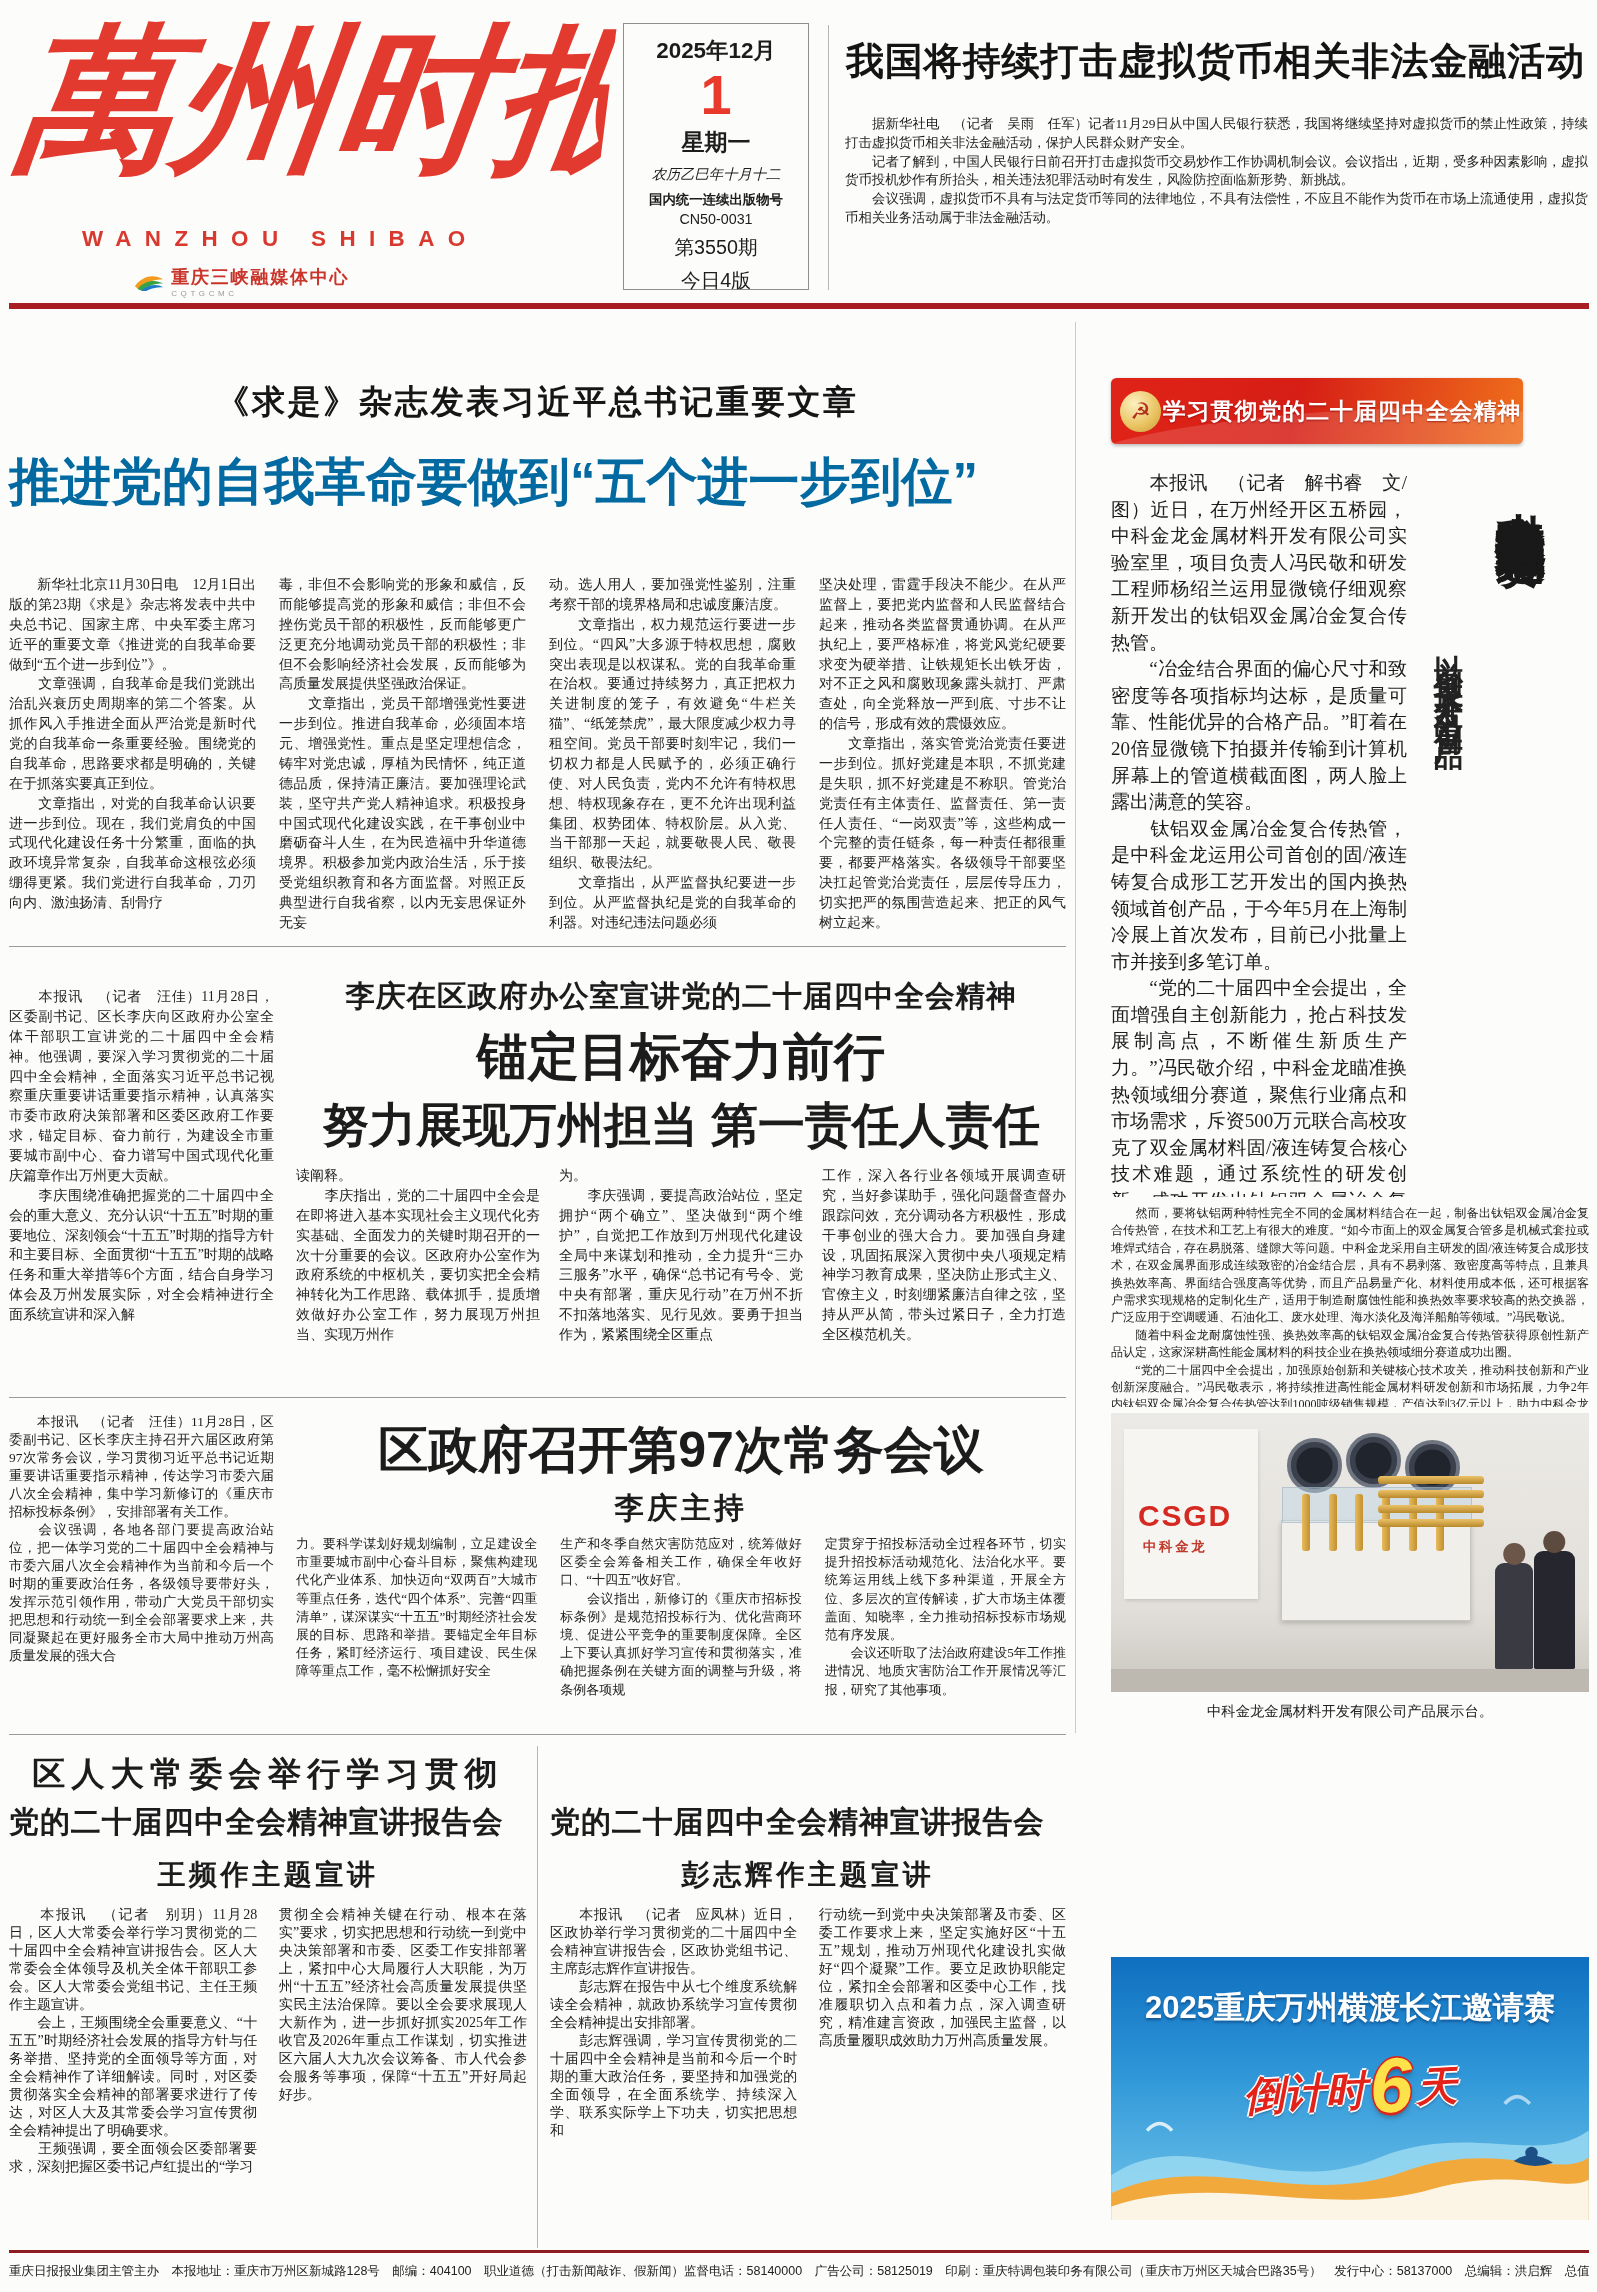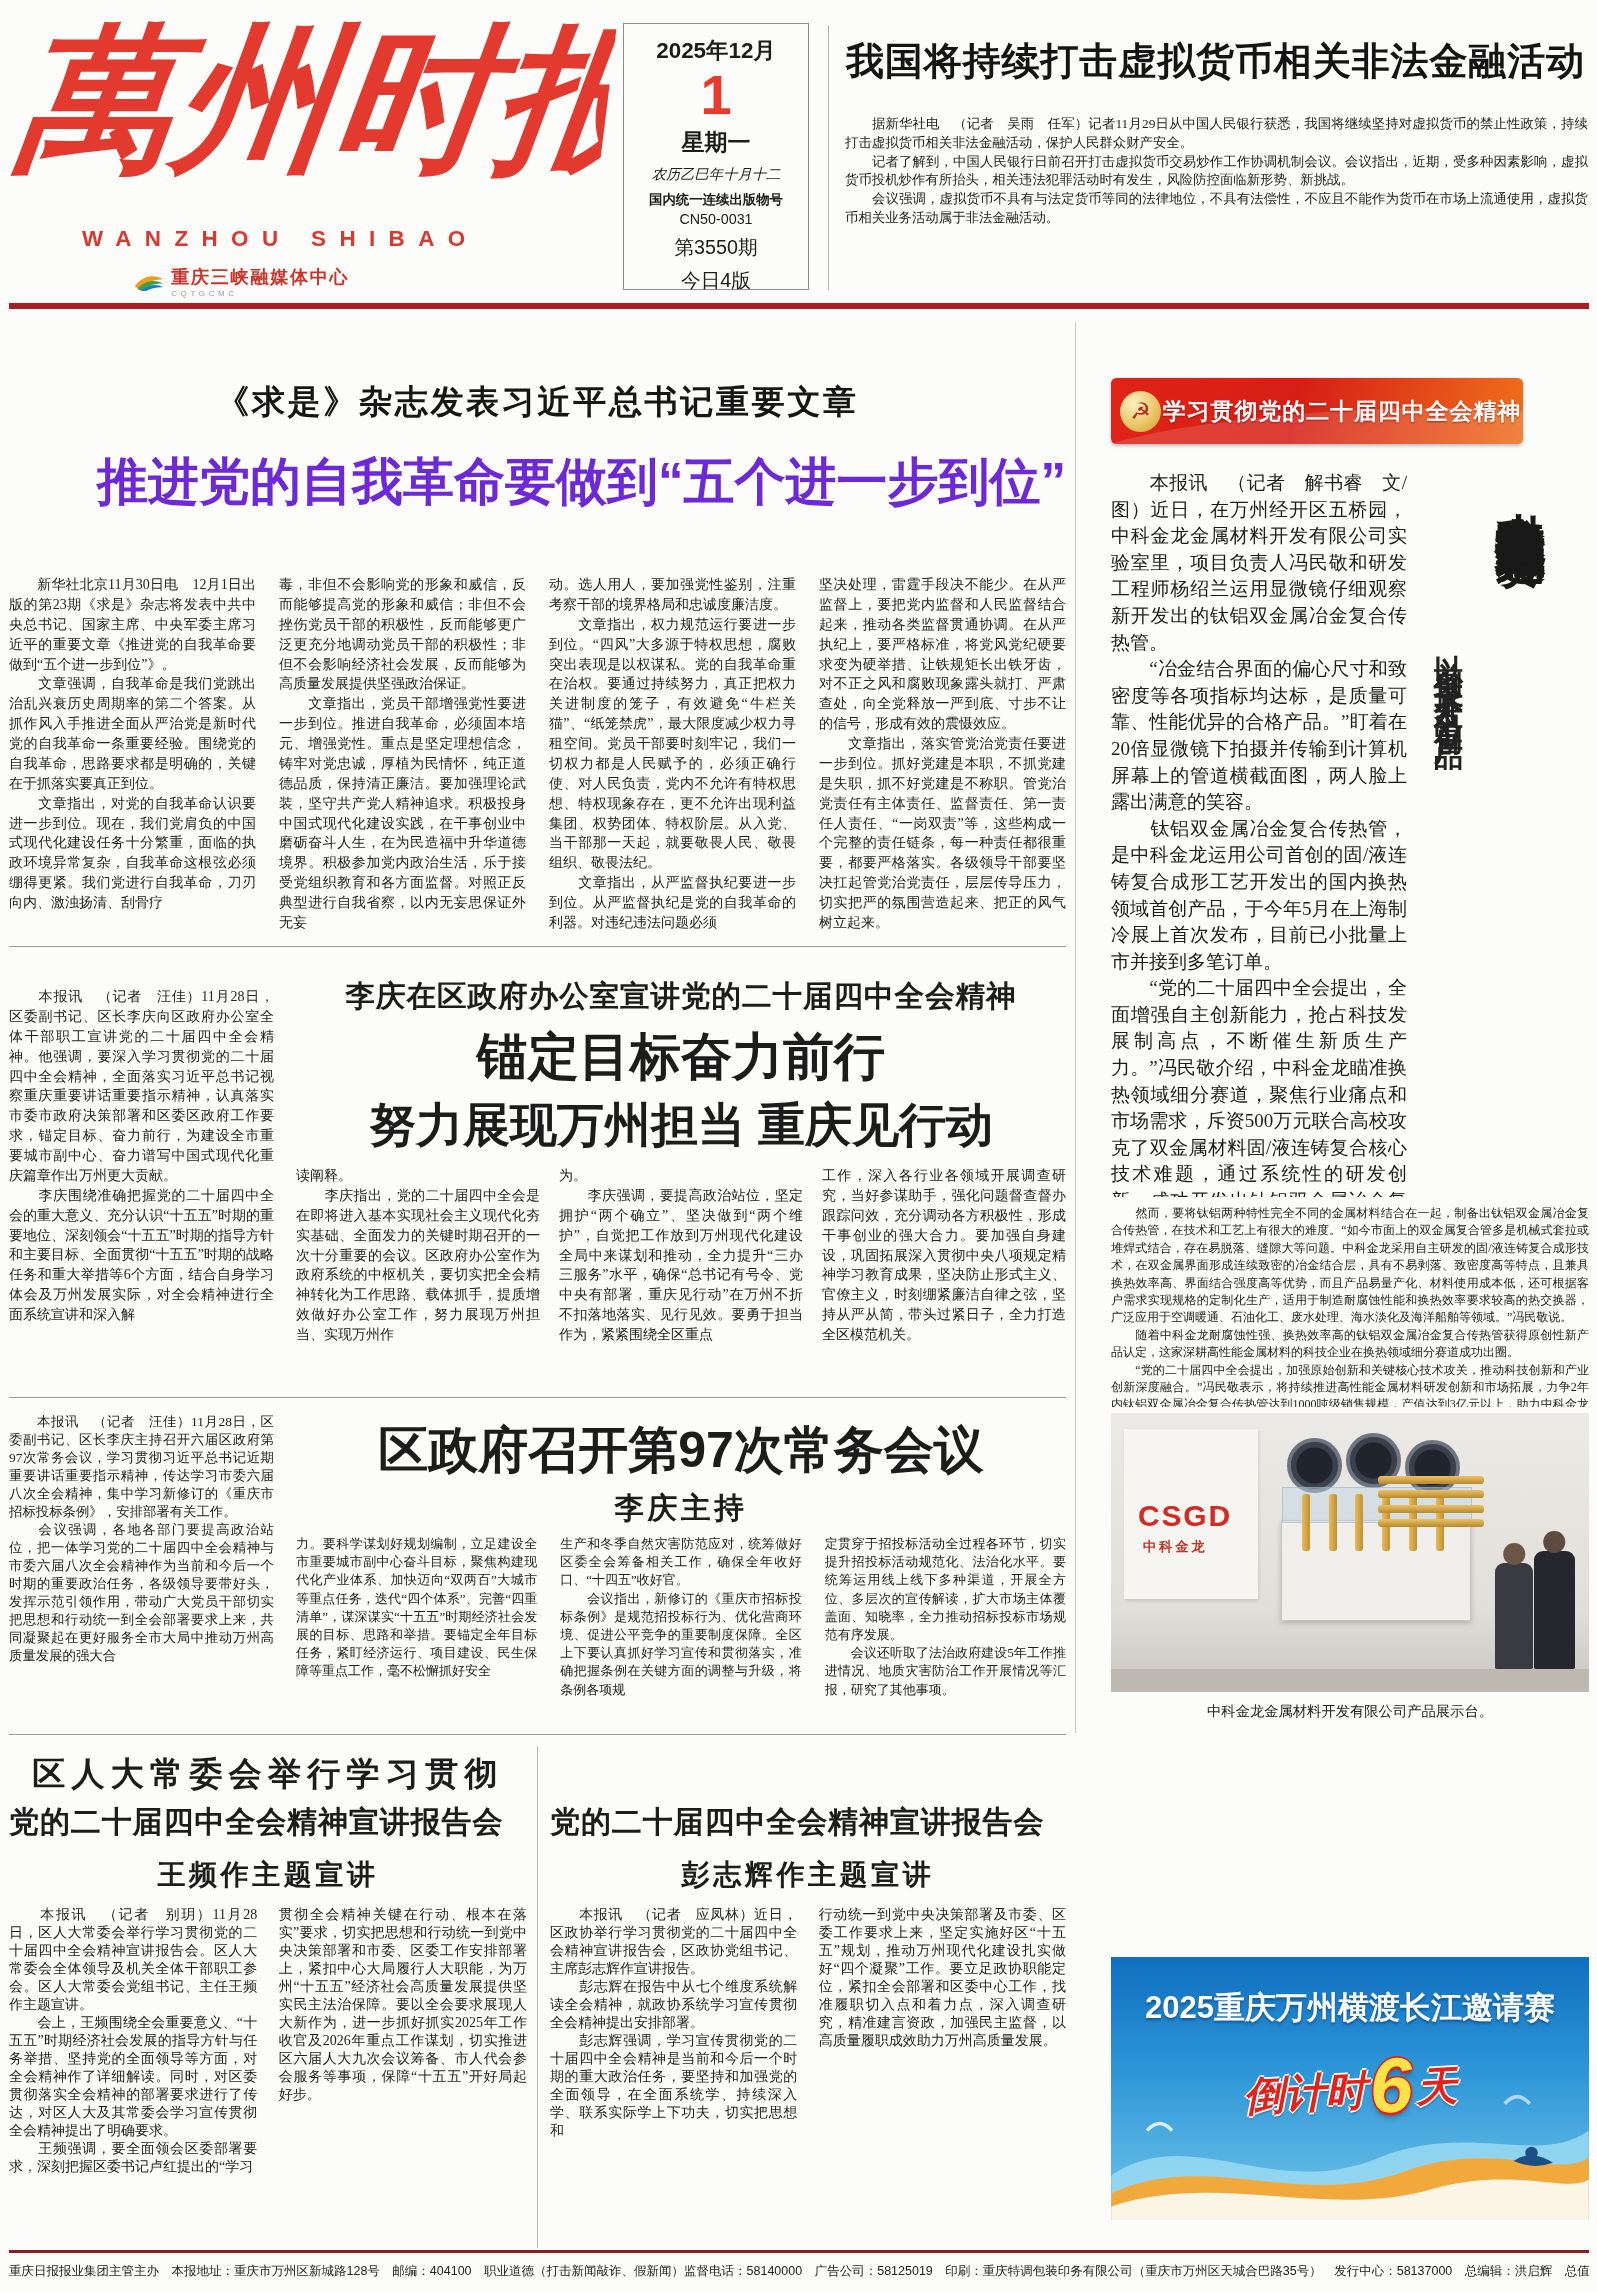--- a/index.html
+++ b/index.html
@@ -30,22 +30,22 @@
   .vrule{width:0.9px;background:#b5b5b5;}
   
   .tr-headline{left:842px;top:36px;width:747px;text-align:center;font-size:38px;font-weight:900;
                font-family:"Liberation Sans",sans-serif;color:#141414;letter-spacing:0.9px;}
   .tr-body{left:845px;top:115px;width:743px;height:181px;display:flex;gap:27px;}
   .tr-body .col{flex:1;font-size:13.4px;line-height:1.4;}
   .redrule{left:9px;top:303px;width:1580px;height:6.3px;background:#a81e22;}
   
   .lead-kicker{left:9px;top:380px;width:1057px;text-align:center;font-size:33px;font-weight:bold;
                letter-spacing:2.7px;color:#161616;}
-  .lead-headline{left:9px;top:448px;width:1057px;text-align:right;font-size:51px;font-weight:900;
-                 font-family:"Liberation Sans",sans-serif;color:#6d28d9;}
+  .lead-headline{left:9px;top:448px;width:1057px;text-align:left;font-size:51px;font-weight:900;
+                 font-family:"Liberation Sans",sans-serif;color:#0369a1;}
   .lead-body{left:9px;top:575px;width:1057px;height:356px;display:flex;gap:23px;}
   .lead-body .col{flex:1;}
   .hline{height:0.9px;background:#9a9a9a;}
   
   .lq-left{left:9px;top:987px;width:265px;height:394px;}
   .lq-kicker{left:296px;top:976px;width:770px;text-align:center;font-size:29.6px;font-weight:bold;
              letter-spacing:0.9px;}
   .lq-h1{left:296px;top:1023px;width:770px;text-align:center;font-size:51px;font-weight:900;
          font-family:"Liberation Sans",sans-serif;}
   .lq-h2{left:296px;top:1094px;width:770px;text-align:center;font-size:47px;font-weight:900;
@@ -175,21 +175,21 @@
 　　文章指出，从严监督执纪要进一步到位。从严监督执纪是党的自我革命的利器。对违纪违法问题必须</div>
     <div class="col paras body">坚决处理，雷霆手段决不能少。在从严监督上，要把党内监督和人民监督结合起来，推动各类监督贯通协调。在从严执纪上，要严格标准，将党风党纪硬要求变为硬举措、让铁规矩长出铁牙齿，对不正之风和腐败现象露头就打、严肃查处，向全党释放一严到底、寸步不让的信号，形成有效的震慑效应。
 　　文章指出，落实管党治党责任要进一步到位。抓好党建是本职，不抓党建是失职，抓不好党建是不称职。管党治党责任有主体责任、监督责任、第一责任人责任、“一岗双责”等，这些构成一个完整的责任链条，每一种责任都很重要，都要严格落实。各级领导干部要坚决扛起管党治党责任，层层传导压力，切实把严的氛围营造起来、把正的风气树立起来。</div>
   </div>
   <div class="abs hline" style="left:9px;top:946px;width:1057px;"></div>
 
   <div class="abs paras body lq-left">　　本报讯　（记者　汪佳）11月28日，区委副书记、区长李庆向区政府办公室全体干部职工宣讲党的二十届四中全会精神。他强调，要深入学习贯彻党的二十届四中全会精神，全面落实习近平总书记视察重庆重要讲话重要指示精神，认真落实市委市政府决策部署和区委区政府工作要求，锚定目标、奋力前行，为建设全市重要城市副中心、奋力谱写中国式现代化重庆篇章作出万州更大贡献。
 　　李庆围绕准确把握党的二十届四中全会的重大意义、充分认识“十五五”时期的重要地位、深刻领会“十五五”时期的指导方针和主要目标、全面贯彻“十五五”时期的战略任务和重大举措等6个方面，结合自身学习体会及万州发展实际，对全会精神进行全面系统宣讲和深入解</div>
   <div class="abs lq-kicker">李庆在区政府办公室宣讲党的二十届四中全会精神</div>
   <div class="abs lq-h1">锚定目标奋力前行</div>
-  <div class="abs lq-h2">努力展现万州担当 重庆见行动</div>
+  <div class="abs lq-h2">努力展现万州担当 第一责任人责任</div>
   <div class="abs lq-cols">
     <div class="col paras body">读阐释。
 　　李庆指出，党的二十届四中全会是在即将进入基本实现社会主义现代化夯实基础、全面发力的关键时期召开的一次十分重要的会议。区政府办公室作为政府系统的中枢机关，要切实把全会精神转化为工作思路、载体抓手，提质增效做好办公室工作，努力展现万州担当、实现万州作</div>
     <div class="col paras body">为。
 　　李庆强调，要提高政治站位，坚定拥护“两个确立”、坚决做到“两个维护”，自觉把工作放到万州现代化建设全局中来谋划和推动，全力提升“三办三服务”水平，确保“总书记有号令、党中央有部署，重庆见行动”在万州不折不扣落地落实、见行见效。要勇于担当作为，紧紧围绕全区重点</div>
     <div class="col paras body">工作，深入各行业各领域开展调查研究，当好参谋助手，强化问题督查督办跟踪问效，充分调动各方积极性，形成干事创业的强大合力。要加强自身建设，巩固拓展深入贯彻中央八项规定精神学习教育成果，坚决防止形式主义、官僚主义，时刻绷紧廉洁自律之弦，坚持从严从简，带头过紧日子，全力打造全区模范机关。</div>
   </div>
   <div class="abs hline" style="left:9px;top:1397px;width:1057px;"></div>
 
   <div class="abs paras mt-left">　　本报讯　（记者　汪佳）11月28日，区委副书记、区长李庆主持召开六届区政府第97次常务会议，学习贯彻习近平总书记近期重要讲话重要指示精神，传达学习市委六届八次全会精神，集中学习新修订的《重庆市招标投标条例》，安排部署有关工作。

